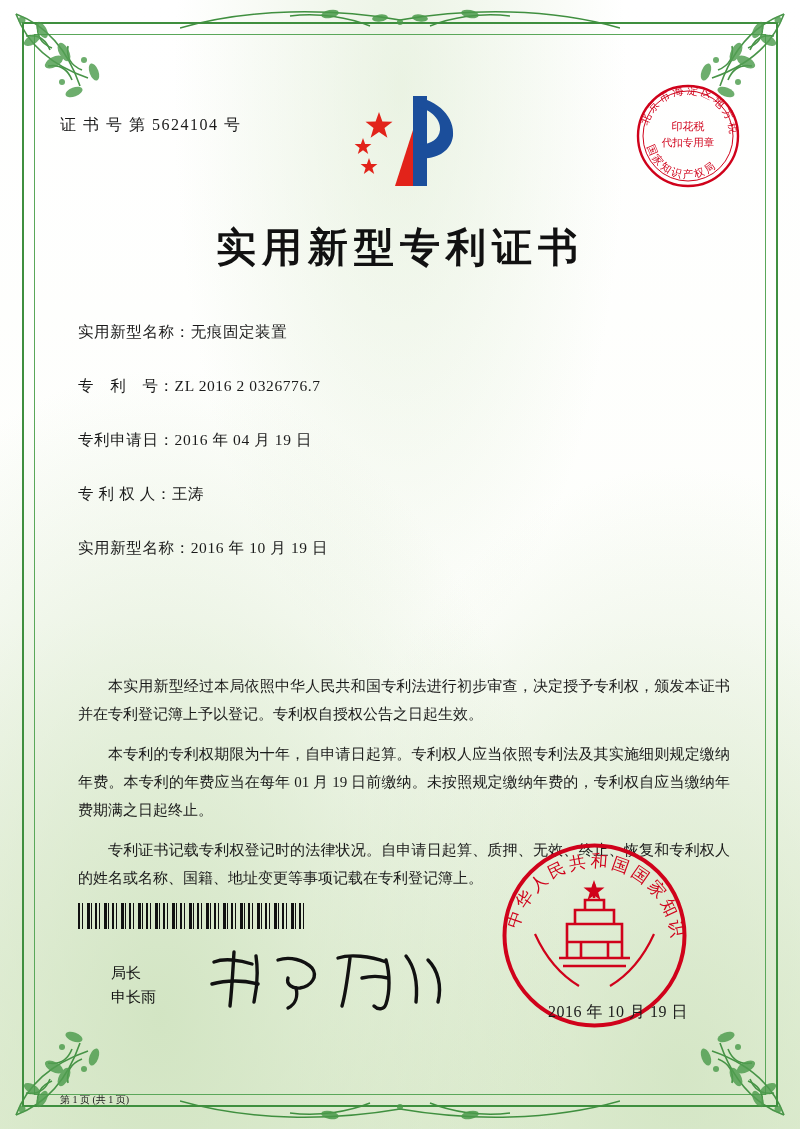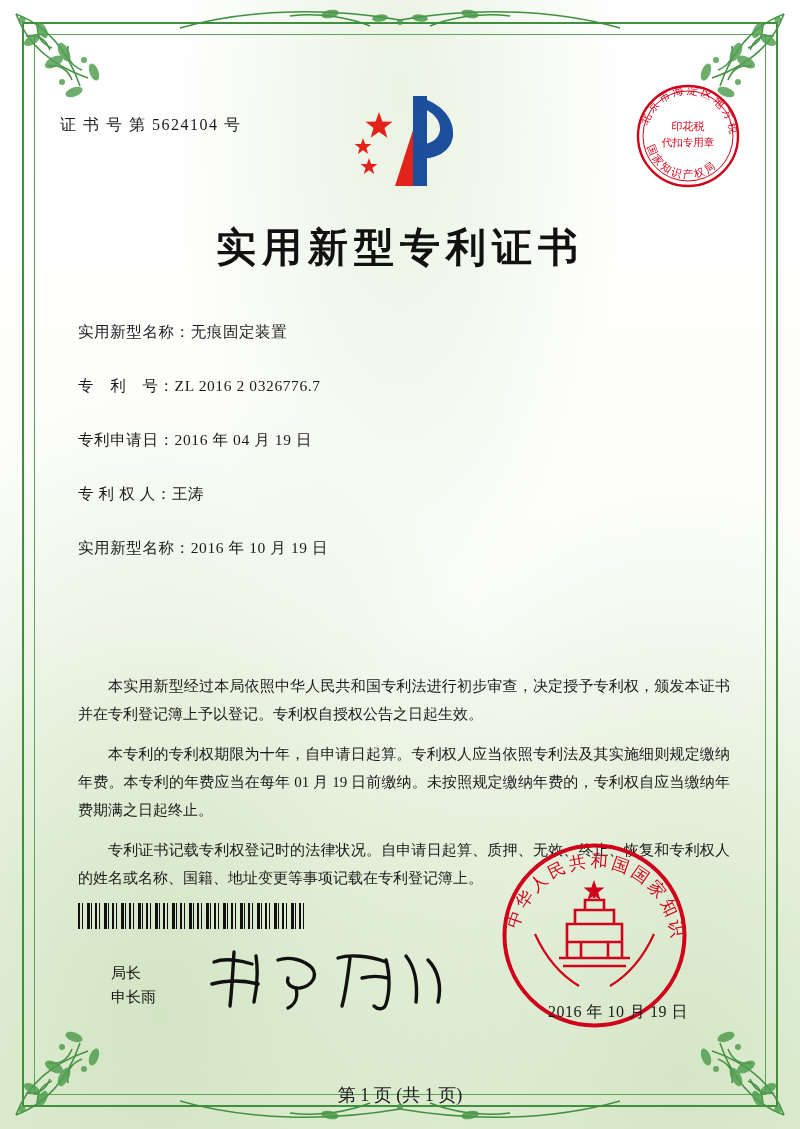--- a/index.html
+++ b/index.html
@@ -203,22 +203,21 @@
     font-size: 16px;
     color: #1a1a1a;
     letter-spacing: 0.5px;
   }
 
   .page-footer {
     position: absolute;
     left: 0;
     right: 0;
     bottom: -38px;
-    text-align: center;
-    font-size: 18px;
+    font-size: 10px;
     color: #1a1a1a;
   }
 </style>
 </head>
 <body>
 
 <div class="certificate">
 
   <div class="frame-outer"></div>
   <div class="frame-inner"></div>

